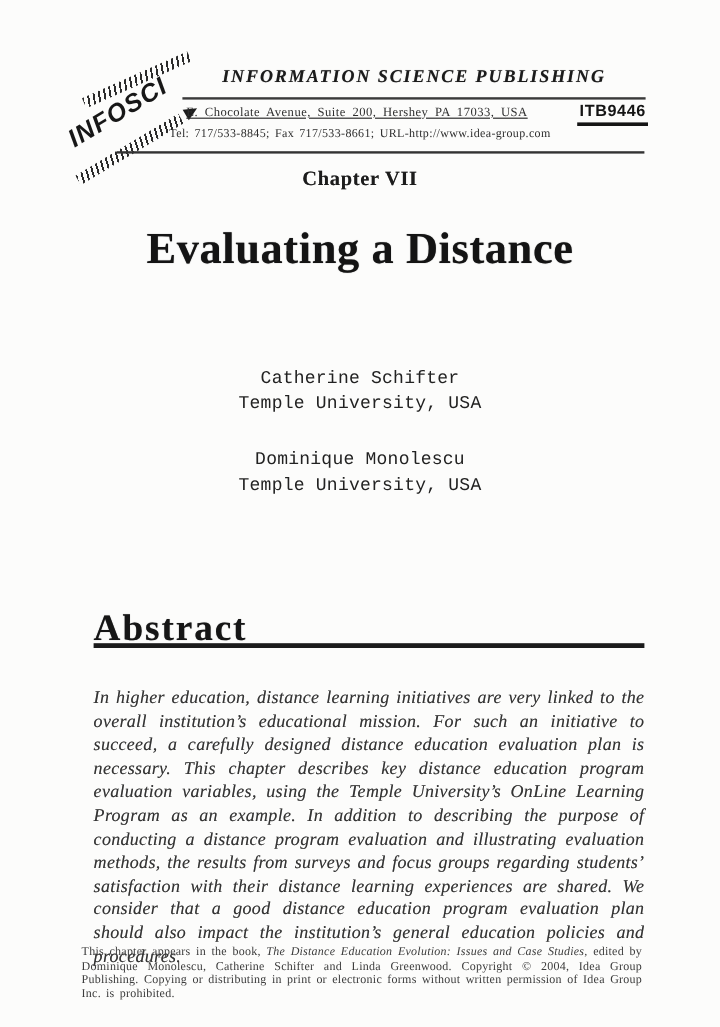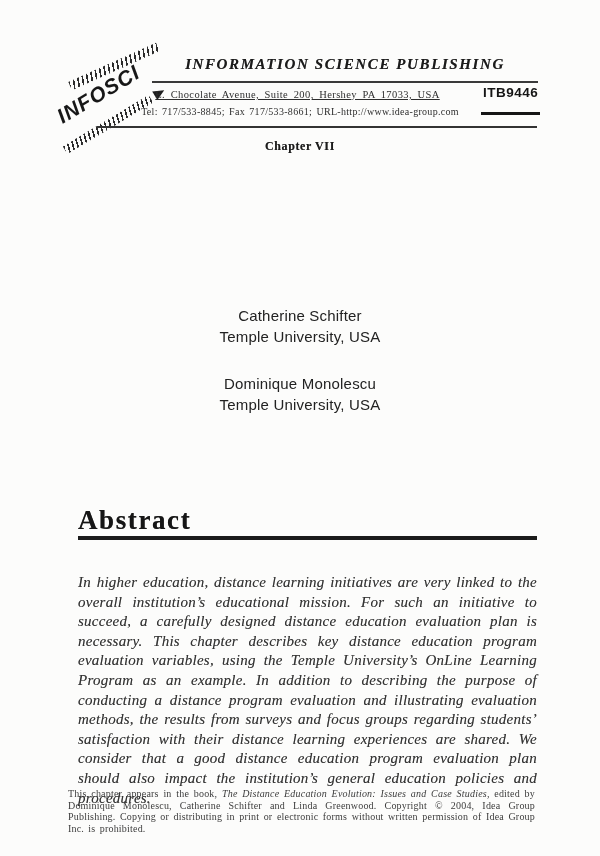--- a/index.html
+++ b/index.html
@@ -54,58 +54,58 @@
     position:absolute; left:130px; top:89px; width:335px;
     text-align:center; font-size:10.5px; letter-spacing:0.4px; word-spacing:2.5px;
     color:#2e2e2e; white-space:nowrap;text-decoration:underline;
   }
   .itb {
     position:absolute; left:481px; top:85px;
     font-family:"Liberation Sans", sans-serif;
     font-weight:bold; font-size:13.5px; letter-spacing:0.5px;
     color:#151515;
     border-bottom:3px solid #151515;
-    padding:0 2px 12px 2px;
+    padding:0 2px 2px 2px;
   }
   .contact {
     position:absolute; left:100px; top:106px; width:400px;
     text-align:center; font-size:10px; letter-spacing:0.3px; word-spacing:1.5px;
     color:#2e2e2e; white-space:nowrap;
   }
   .rule-header {
     position:absolute; left:97px; top:126px; width:440px; height:2px;
     background:#333;
   }
   
   .chapter-label {
     position:absolute; left:0; top:139px; width:600px;
-    text-align:center; font-weight:bold; font-size:12px; letter-spacing:0.6px;
+    text-align:center; font-weight:bold; font-size:17px; letter-spacing:0.6px;
     color:#1c1c1c;
     text-shadow:0 0 0.5px rgba(20,20,20,.6);
   }
   .title {
     position:absolute; left:0; top:185px; width:600px; margin:0;
     text-align:center; font-weight:bold;
     font-size:37px; line-height:45px; letter-spacing:0.5px;
     color:#141414;
     text-shadow:0 0 0.7px rgba(10,10,10,.65);
   }
   
   .author-block {
     position:absolute; left:0; width:600px; text-align:center;
-    font-family:Liberation Sans, sans-serif;
+    font-family:Liberation Mono, monospace;
     font-size:15px; line-height:21px; letter-spacing:0.2px;
     color:#222;
   }
   .author-1 { top:305px; }
   .author-2 { top:373px; }
   
   .abstract-heading {
     position:absolute; left:78px; top:505px;
-    font-weight:bold; font-size:27px; letter-spacing:1.6px;
+    font-weight:bold; font-size:31px; letter-spacing:1.6px;
     color:#161616;
     text-shadow:0 0 0.6px rgba(10,10,10,.6);
   }
   .abstract-rule {
     position:absolute; left:78px; top:536px; width:459px; height:4px;
     background:#1b1b1b;
   }
   .abstract-body {
     position:absolute; left:78px; top:558px; width:459px;
     font-style:italic; font-size:15px; line-height:19.6px;
@@ -134,21 +134,21 @@
   </div>
 
   <div class="pub-name">INFORMATION SCIENCE PUBLISHING</div>
   <div class="rule-pub"></div>
   <div class="address">E. Chocolate Avenue, Suite 200, Hershey PA 17033, USA</div>
   <div class="itb">ITB9446</div>
   <div class="contact">Tel: 717/533-8845; Fax 717/533-8661; URL-http://www.idea-group.com</div>
   <div class="rule-header"></div>
 
   <div class="chapter-label">Chapter VII</div>
-  <h1 class="title"><br></h1>
+  <h1 class="title"><span>Evaluating a Distance</span><br></h1>
 
   <div class="author-block author-1">
     <div>Catherine Schifter</div>
     <div>Temple University, USA</div>
   </div>
   <div class="author-block author-2">
     <div>Dominique Monolescu</div>
     <div>Temple University, USA</div>
   </div>
 

